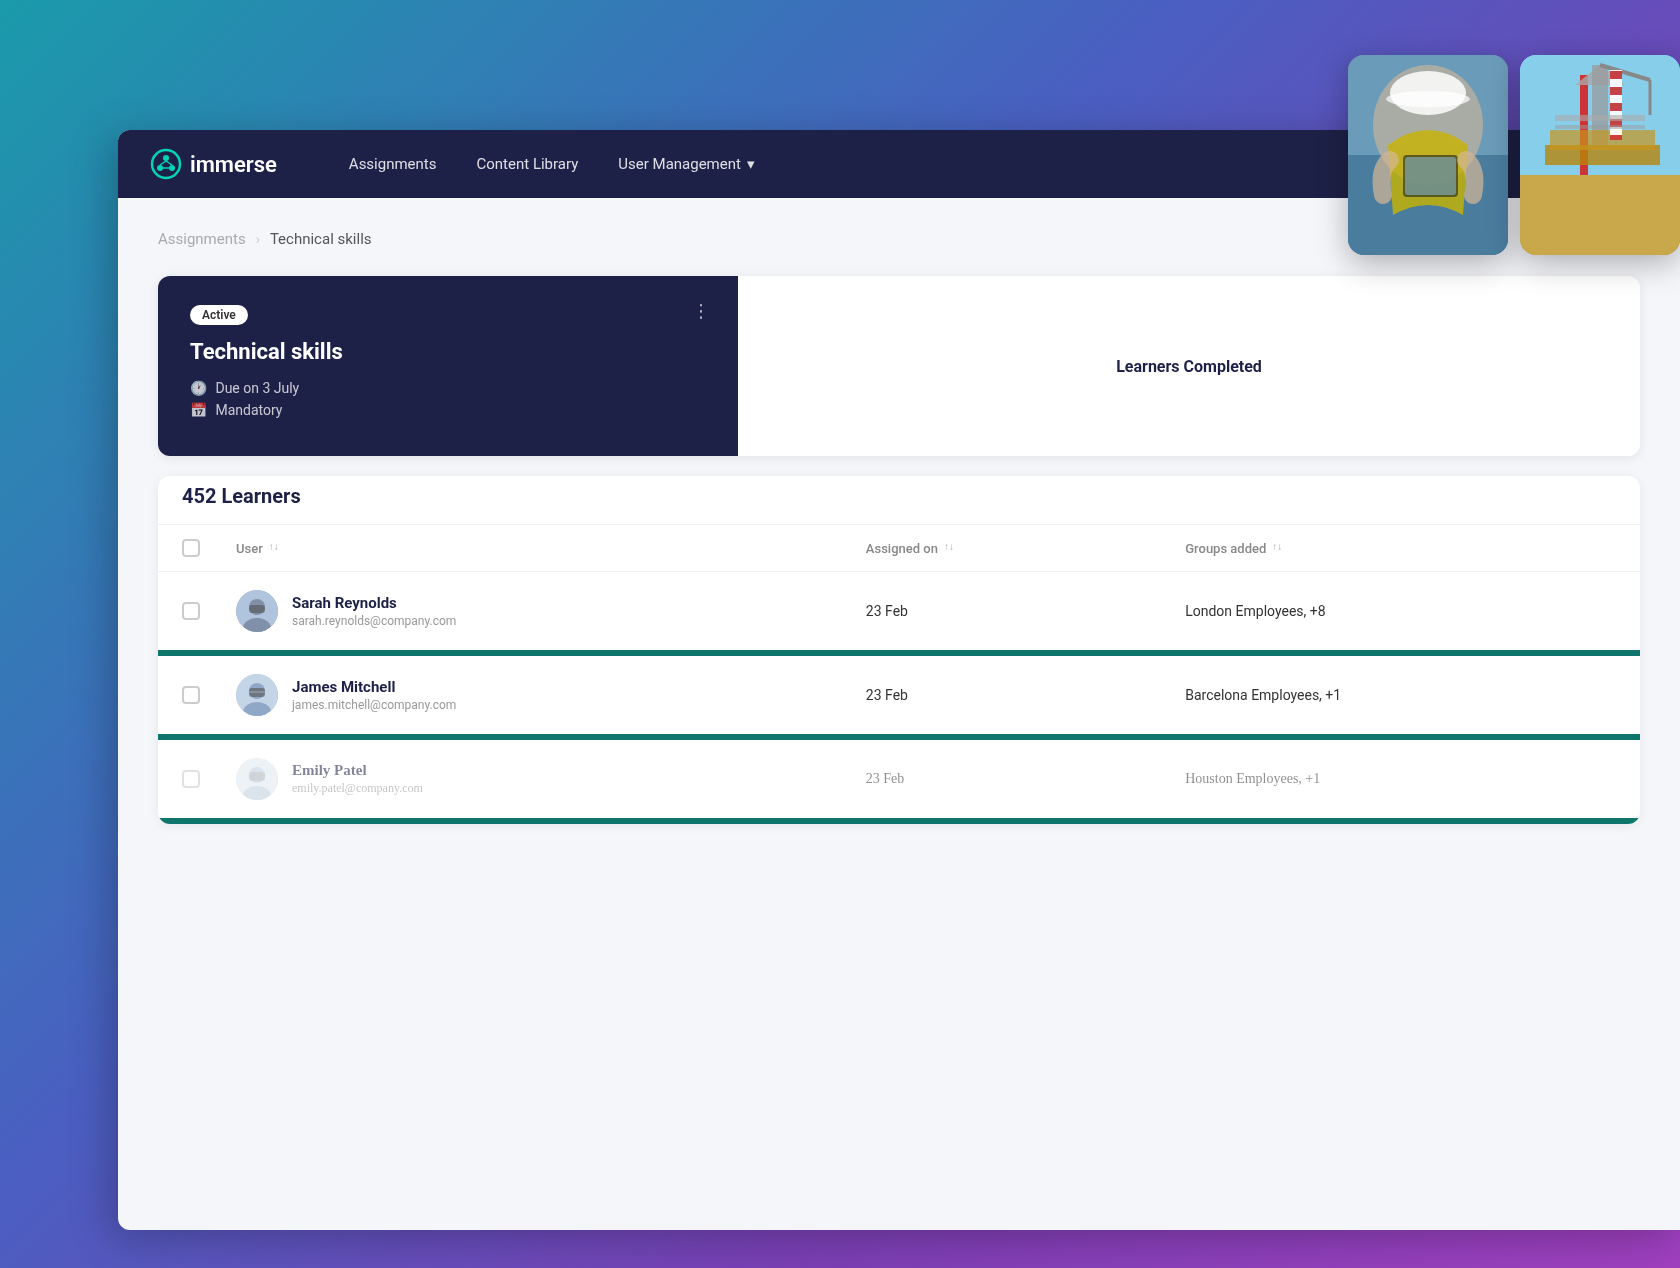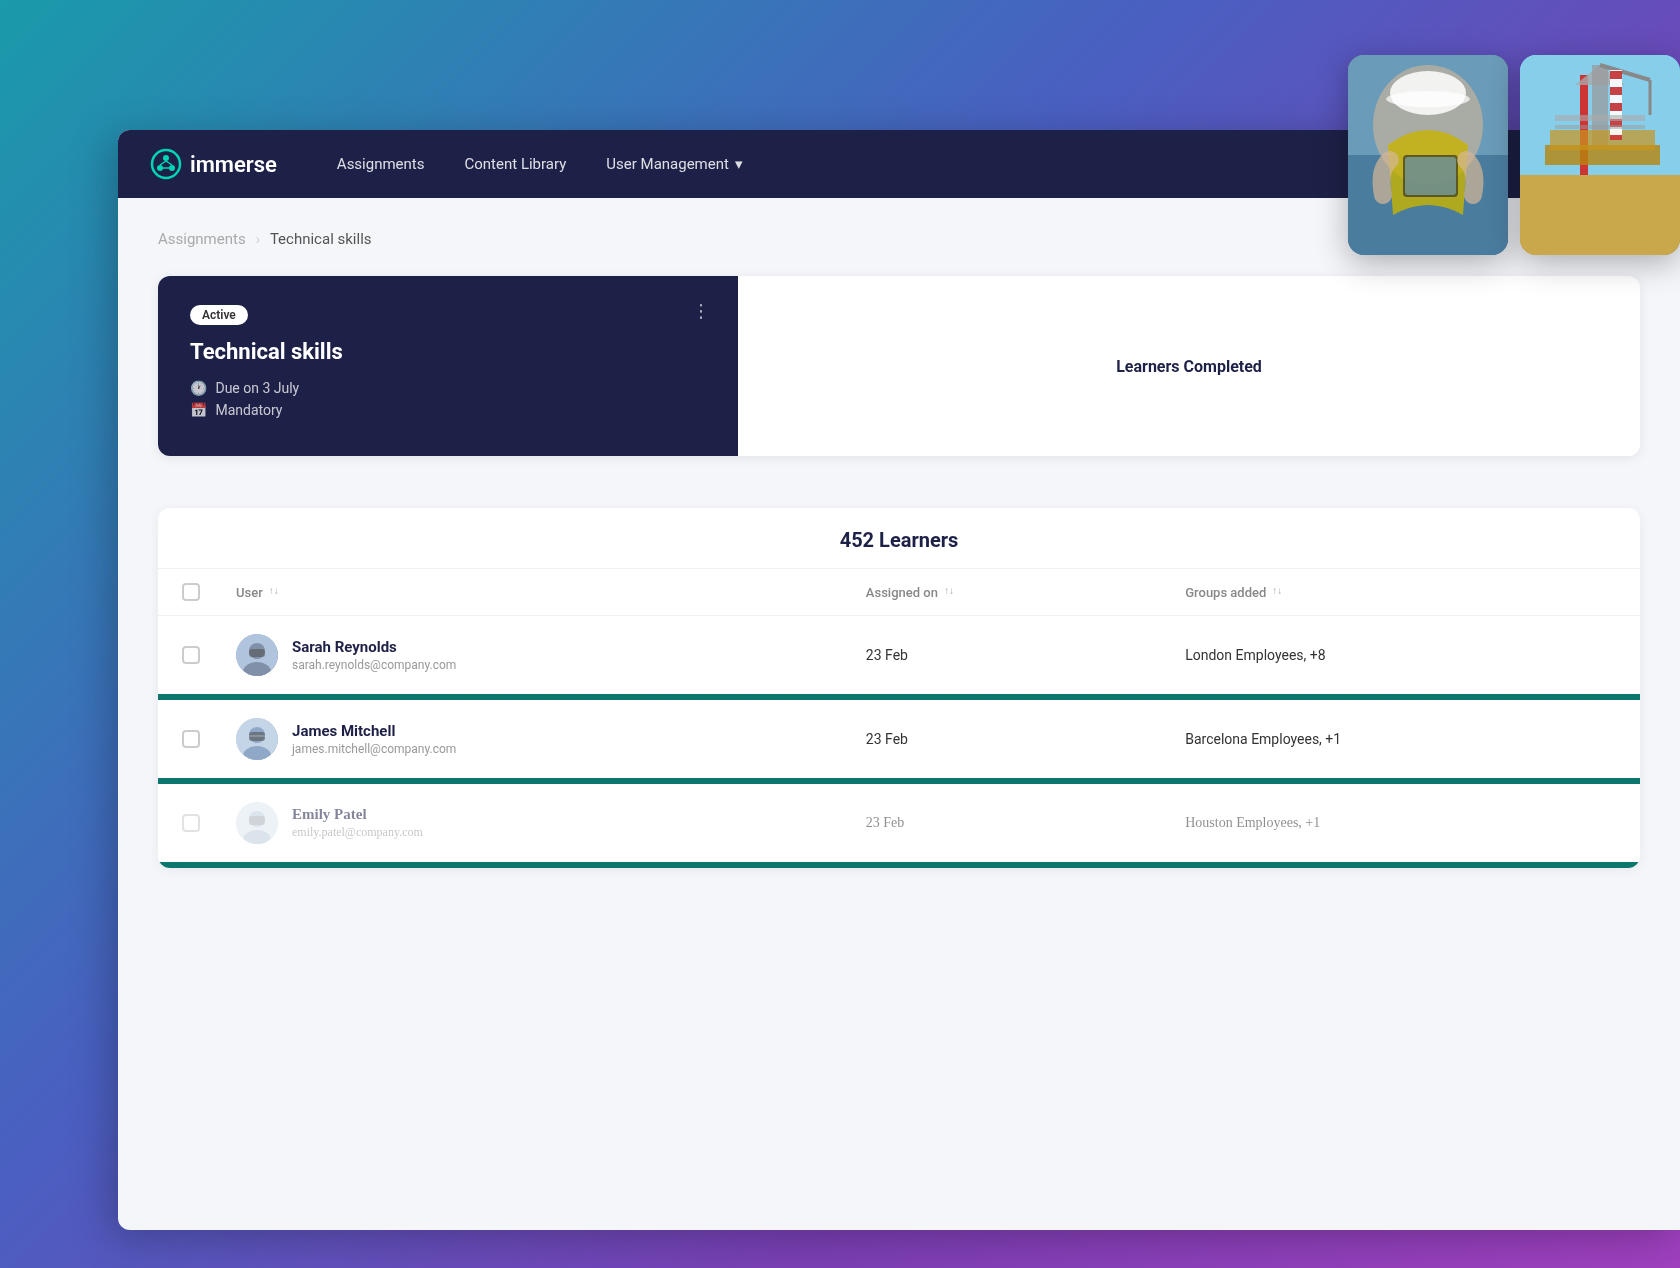--- a/index.html
+++ b/index.html
@@ -72,21 +72,21 @@
       padding: 0 32px;
       gap: 40px;
     }
     .logo {
       display: flex;
       align-items: center;
       gap: 8px;
       color: white;
       font-size: 22px;
       font-weight: 600;
-      margin-right: 20px;
+      margin-right: 32px;
     }
     .logo-icon {
       width: 32px;
       height: 32px;
     }
     .nav-links {
       display: flex;
       gap: 40px;
       align-items: center;
     }
@@ -125,21 +125,21 @@
       font-size: 14px;
     }
     .breadcrumb-current {
       color: #555;
     }
 
     
     .assignment-row {
       display: flex;
       gap: 0;
-      margin-bottom: 52px;
+      margin-bottom: 20px;
       border-radius: 12px;
       overflow: hidden;
       box-shadow: 0 2px 12px rgba(0,0,0,0.08);
     }
     .assignment-card {
       background: #1e2147;
       flex: 0 0 580px;
       padding: 28px 32px;
       position: relative;
       min-height: 180px;
@@ -237,22 +237,21 @@
     }
 
     
     .learners-section {
       background: white;
       border-radius: 12px;
       box-shadow: 0 2px 12px rgba(0,0,0,0.06);
       overflow: hidden;
     }
     .learners-header {
-      padding: 20px 24px 0;
-      text-align: center;
+      padding: 8px 24px 0;
     }
     .learners-count {
       font-size: 20px;
       font-weight: 700;
       color: #1e2147;
       margin-bottom: 16px;
     }
 
     
     .learners-table {

